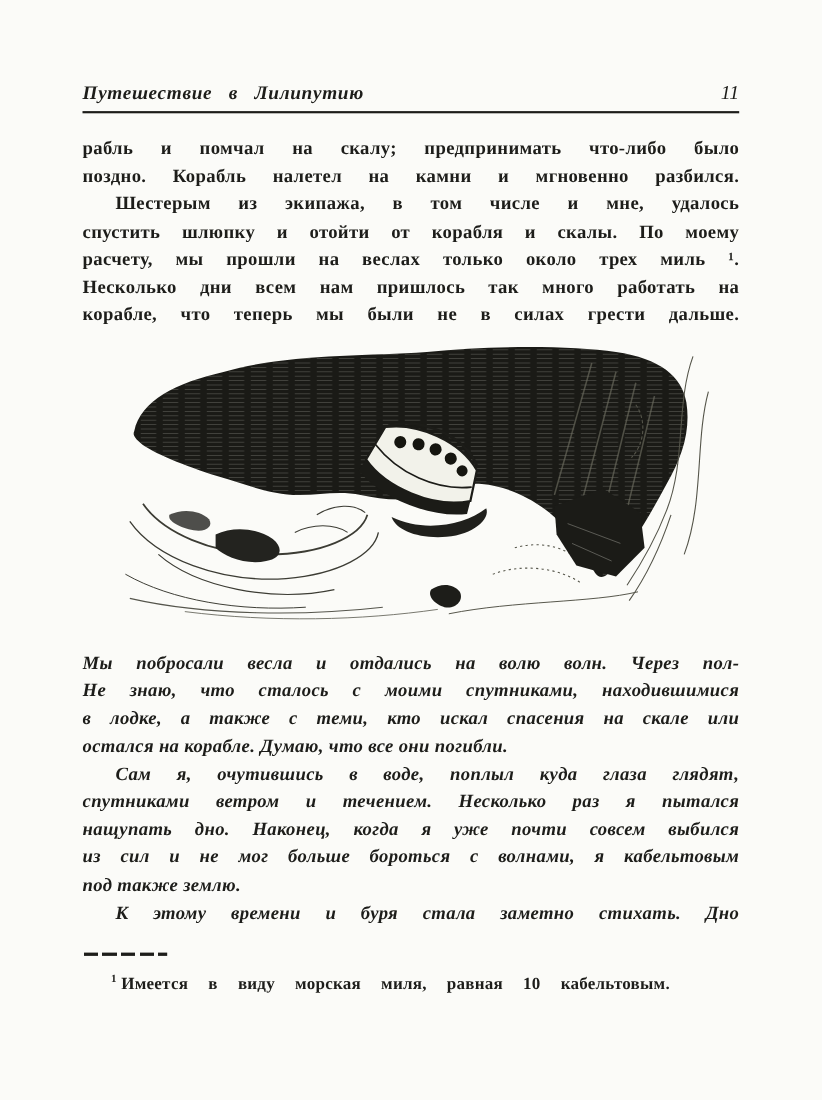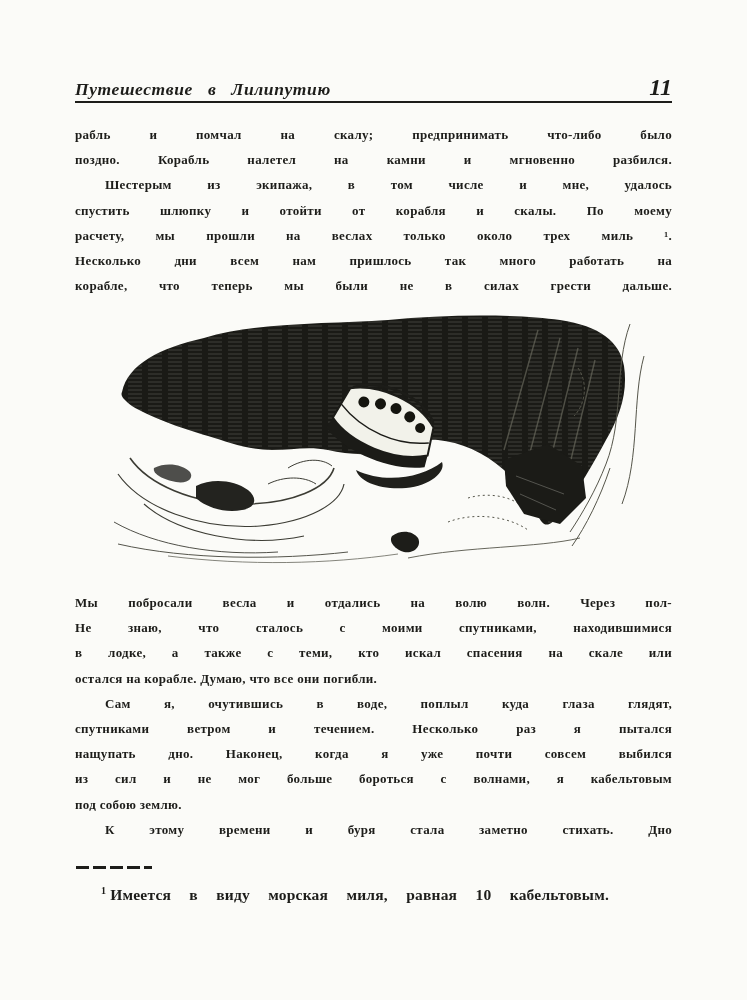--- a/index.html
+++ b/index.html
@@ -14,31 +14,31 @@
     overflow: hidden;
   }
   .running-head {
     position: absolute; left: 75px; top: 74px; width: 597px;
     display: flex; justify-content: space-between; align-items: baseline; gap: 13px;
   }
   .running-title {
     font-style: italic; font-weight: bold; font-size: 17.5px;
     word-spacing: 10px; letter-spacing: 0.6px;
   }
-  .page-number { font-style: italic; font-weight: bold; font-size: 24px; }
+  .page-number { font-style: italic; font-weight: normal; font-size: 18px; }
   .head-rule {
     position: absolute; left: 75px; top: 101px; width: 597px; height: 2px;
     background: var(--ink);
   }
   .para { position: absolute; left: 75px; width: 597px; }
   #para1 { top: 122px; }
-  #para2 { top: 590px; }
+  #para2 { top: 590px; font-style: italic; }
   .line {
     height: 25.2px; line-height: 25.2px;
-    font-size: 13px; font-weight: bold; letter-spacing: 0.3px;
+    font-size: 17px; font-weight: bold; letter-spacing: 0.3px;
     text-align: justify; text-align-last: justify;
     overflow: hidden; white-space: normal;
   }
   .line.indent { text-indent: 30px; }
   .line.para-end { text-align-last: left; }
   .illustration {
     position: absolute; left: 108px; top: 308px;
     width: 546px; height: 262px;
   }
   .footnote-rule {
@@ -145,21 +145,21 @@
 
   <div class="para" id="para2">
     <div class="line">Мы побросали весла и отдались на волю волн. Через пол-</div>
     <div class="line">Не знаю, что сталось с моими спутниками, находившимися</div>
     <div class="line">в лодке, а также с теми, кто искал спасения на скале или</div>
     <div class="line para-end">остался на корабле. Думаю, что все они погибли.</div>
     <div class="line indent">Сам я, очутившись в воде, поплыл куда глаза глядят,</div>
     <div class="line">спутниками ветром и течением. Несколько раз я пытался</div>
     <div class="line">нащупать дно. Наконец, когда я уже почти совсем выбился</div>
     <div class="line">из сил и не мог больше бороться с волнами, я кабельтовым</div>
-    <div class="line para-end">под собою землю.</div>
+    <div class="line para-end">под также землю.</div>
     <div class="line indent">К этому времени и буря стала заметно стихать. Дно</div>
   </div>
 
   <div class="footnote-rule"></div>
   <div class="footnote">
     <sup>1</sup><span>Имеется в виду морская миля, равная 10 кабельтовым.</span>
   </div>
 
 </div>
 

